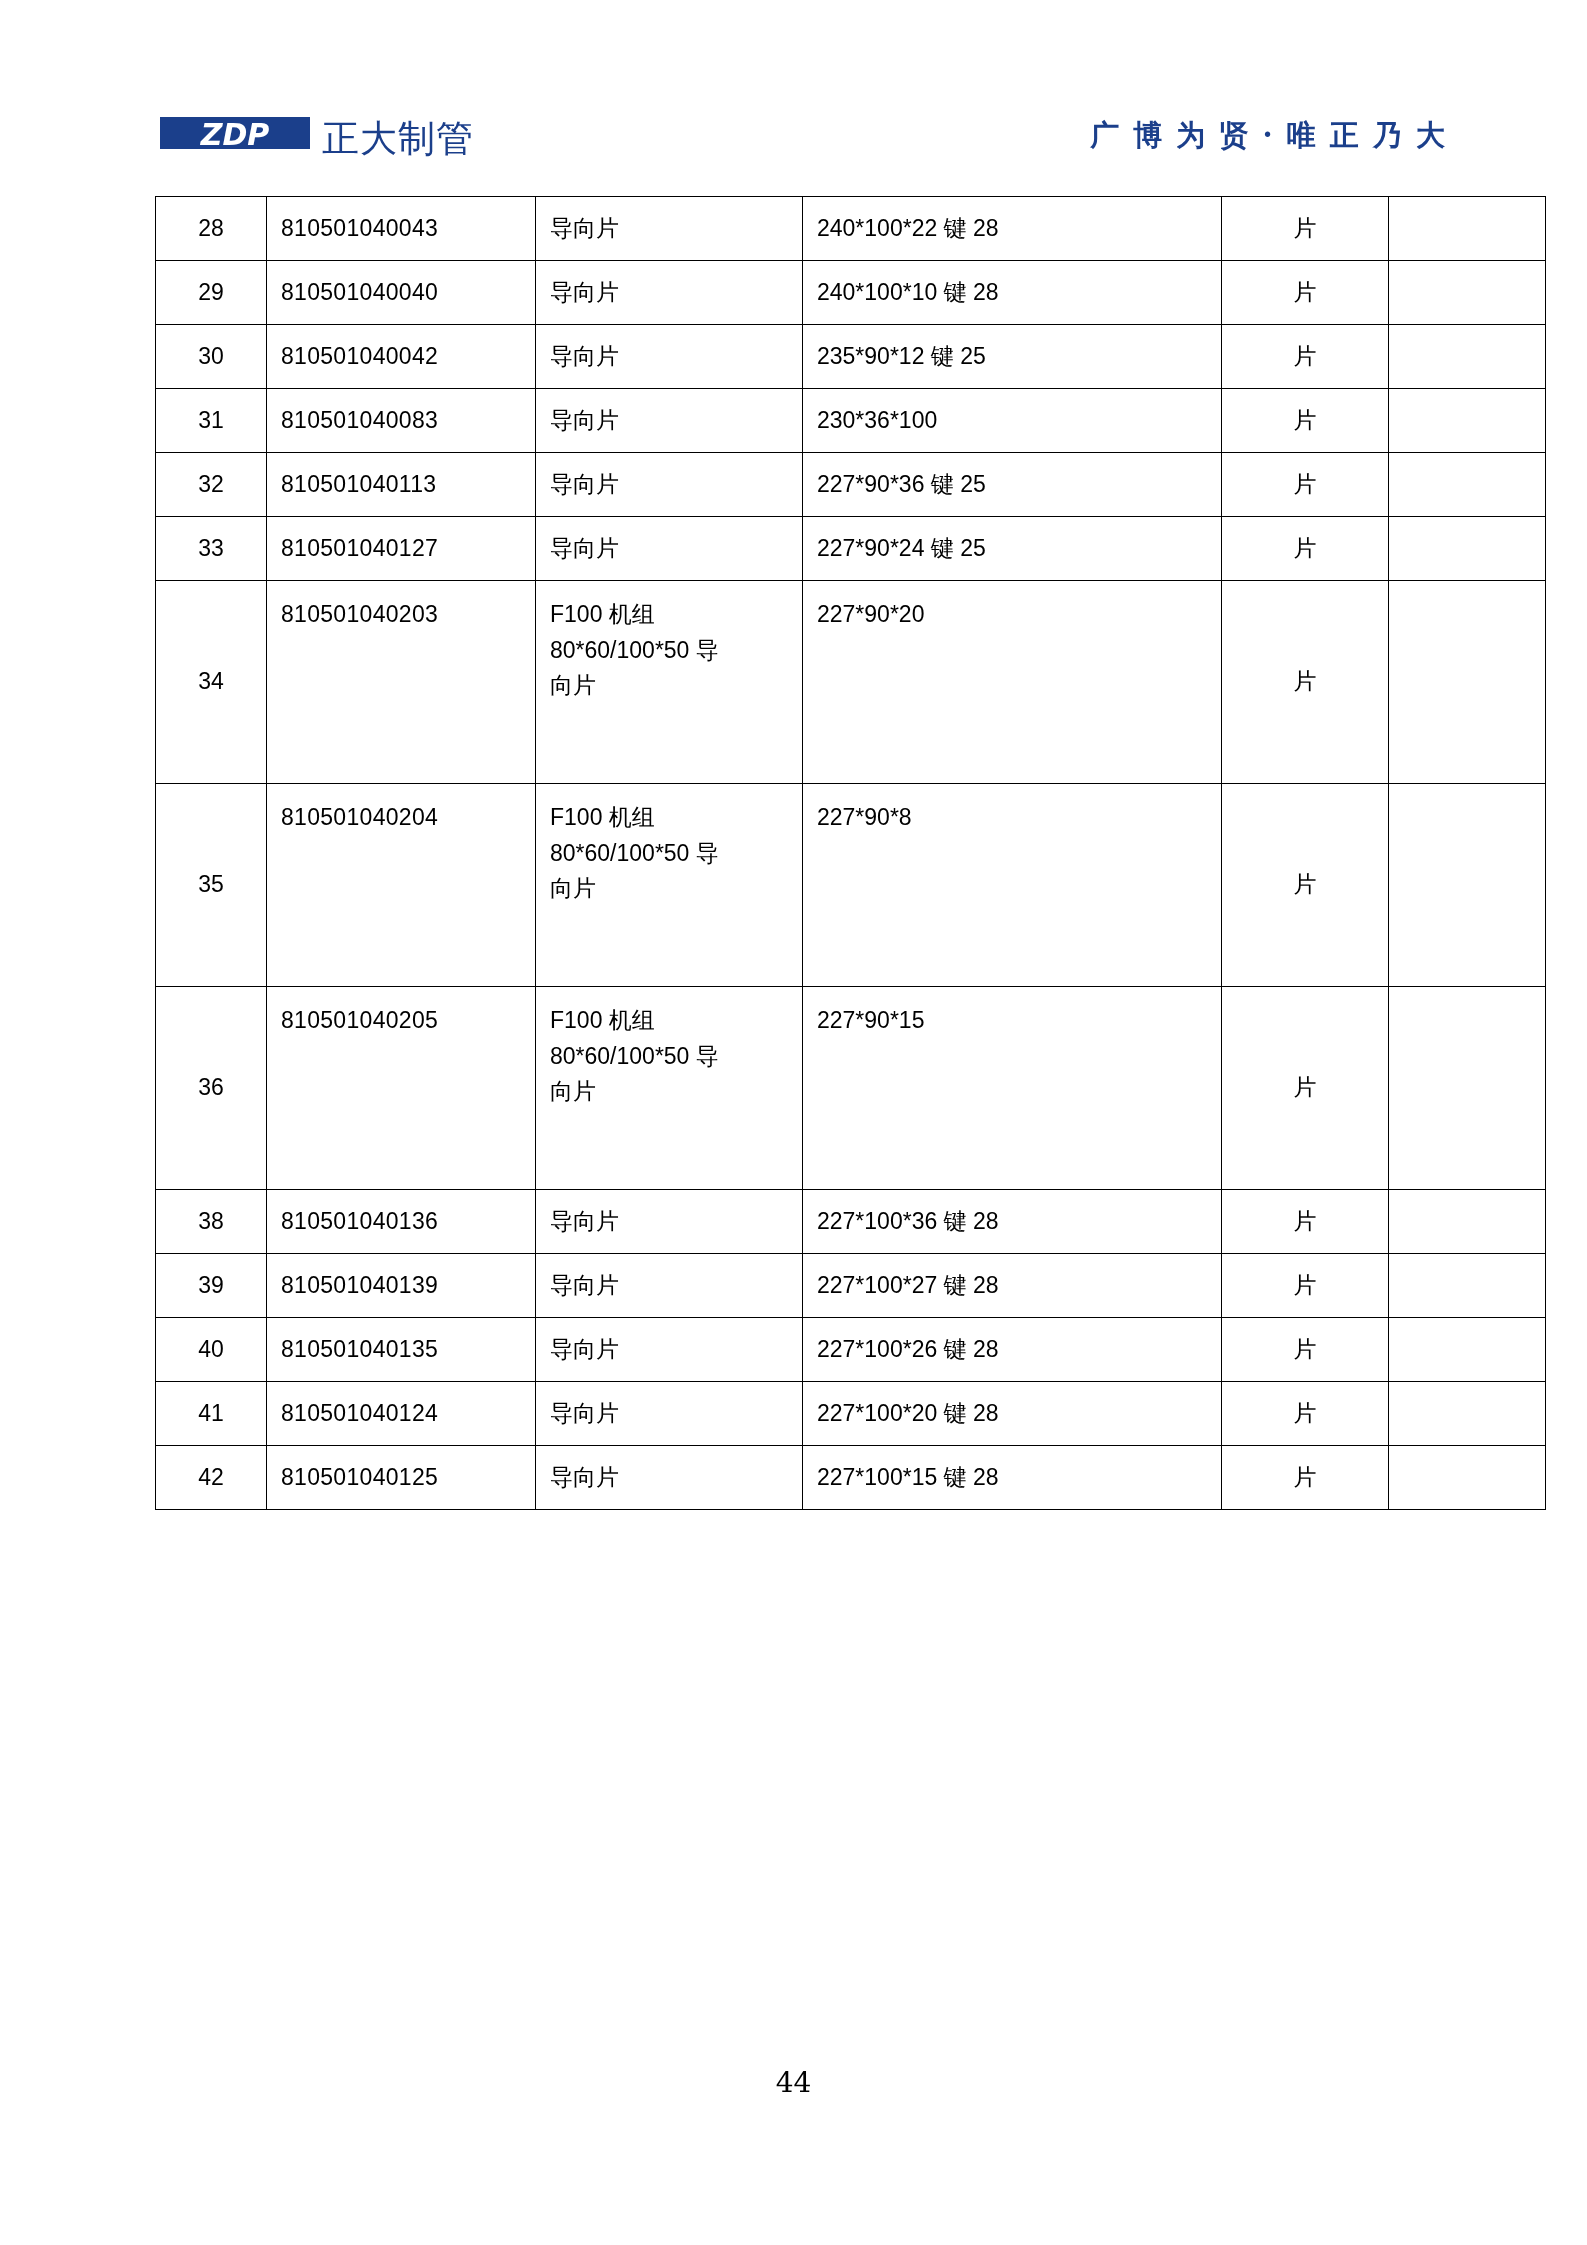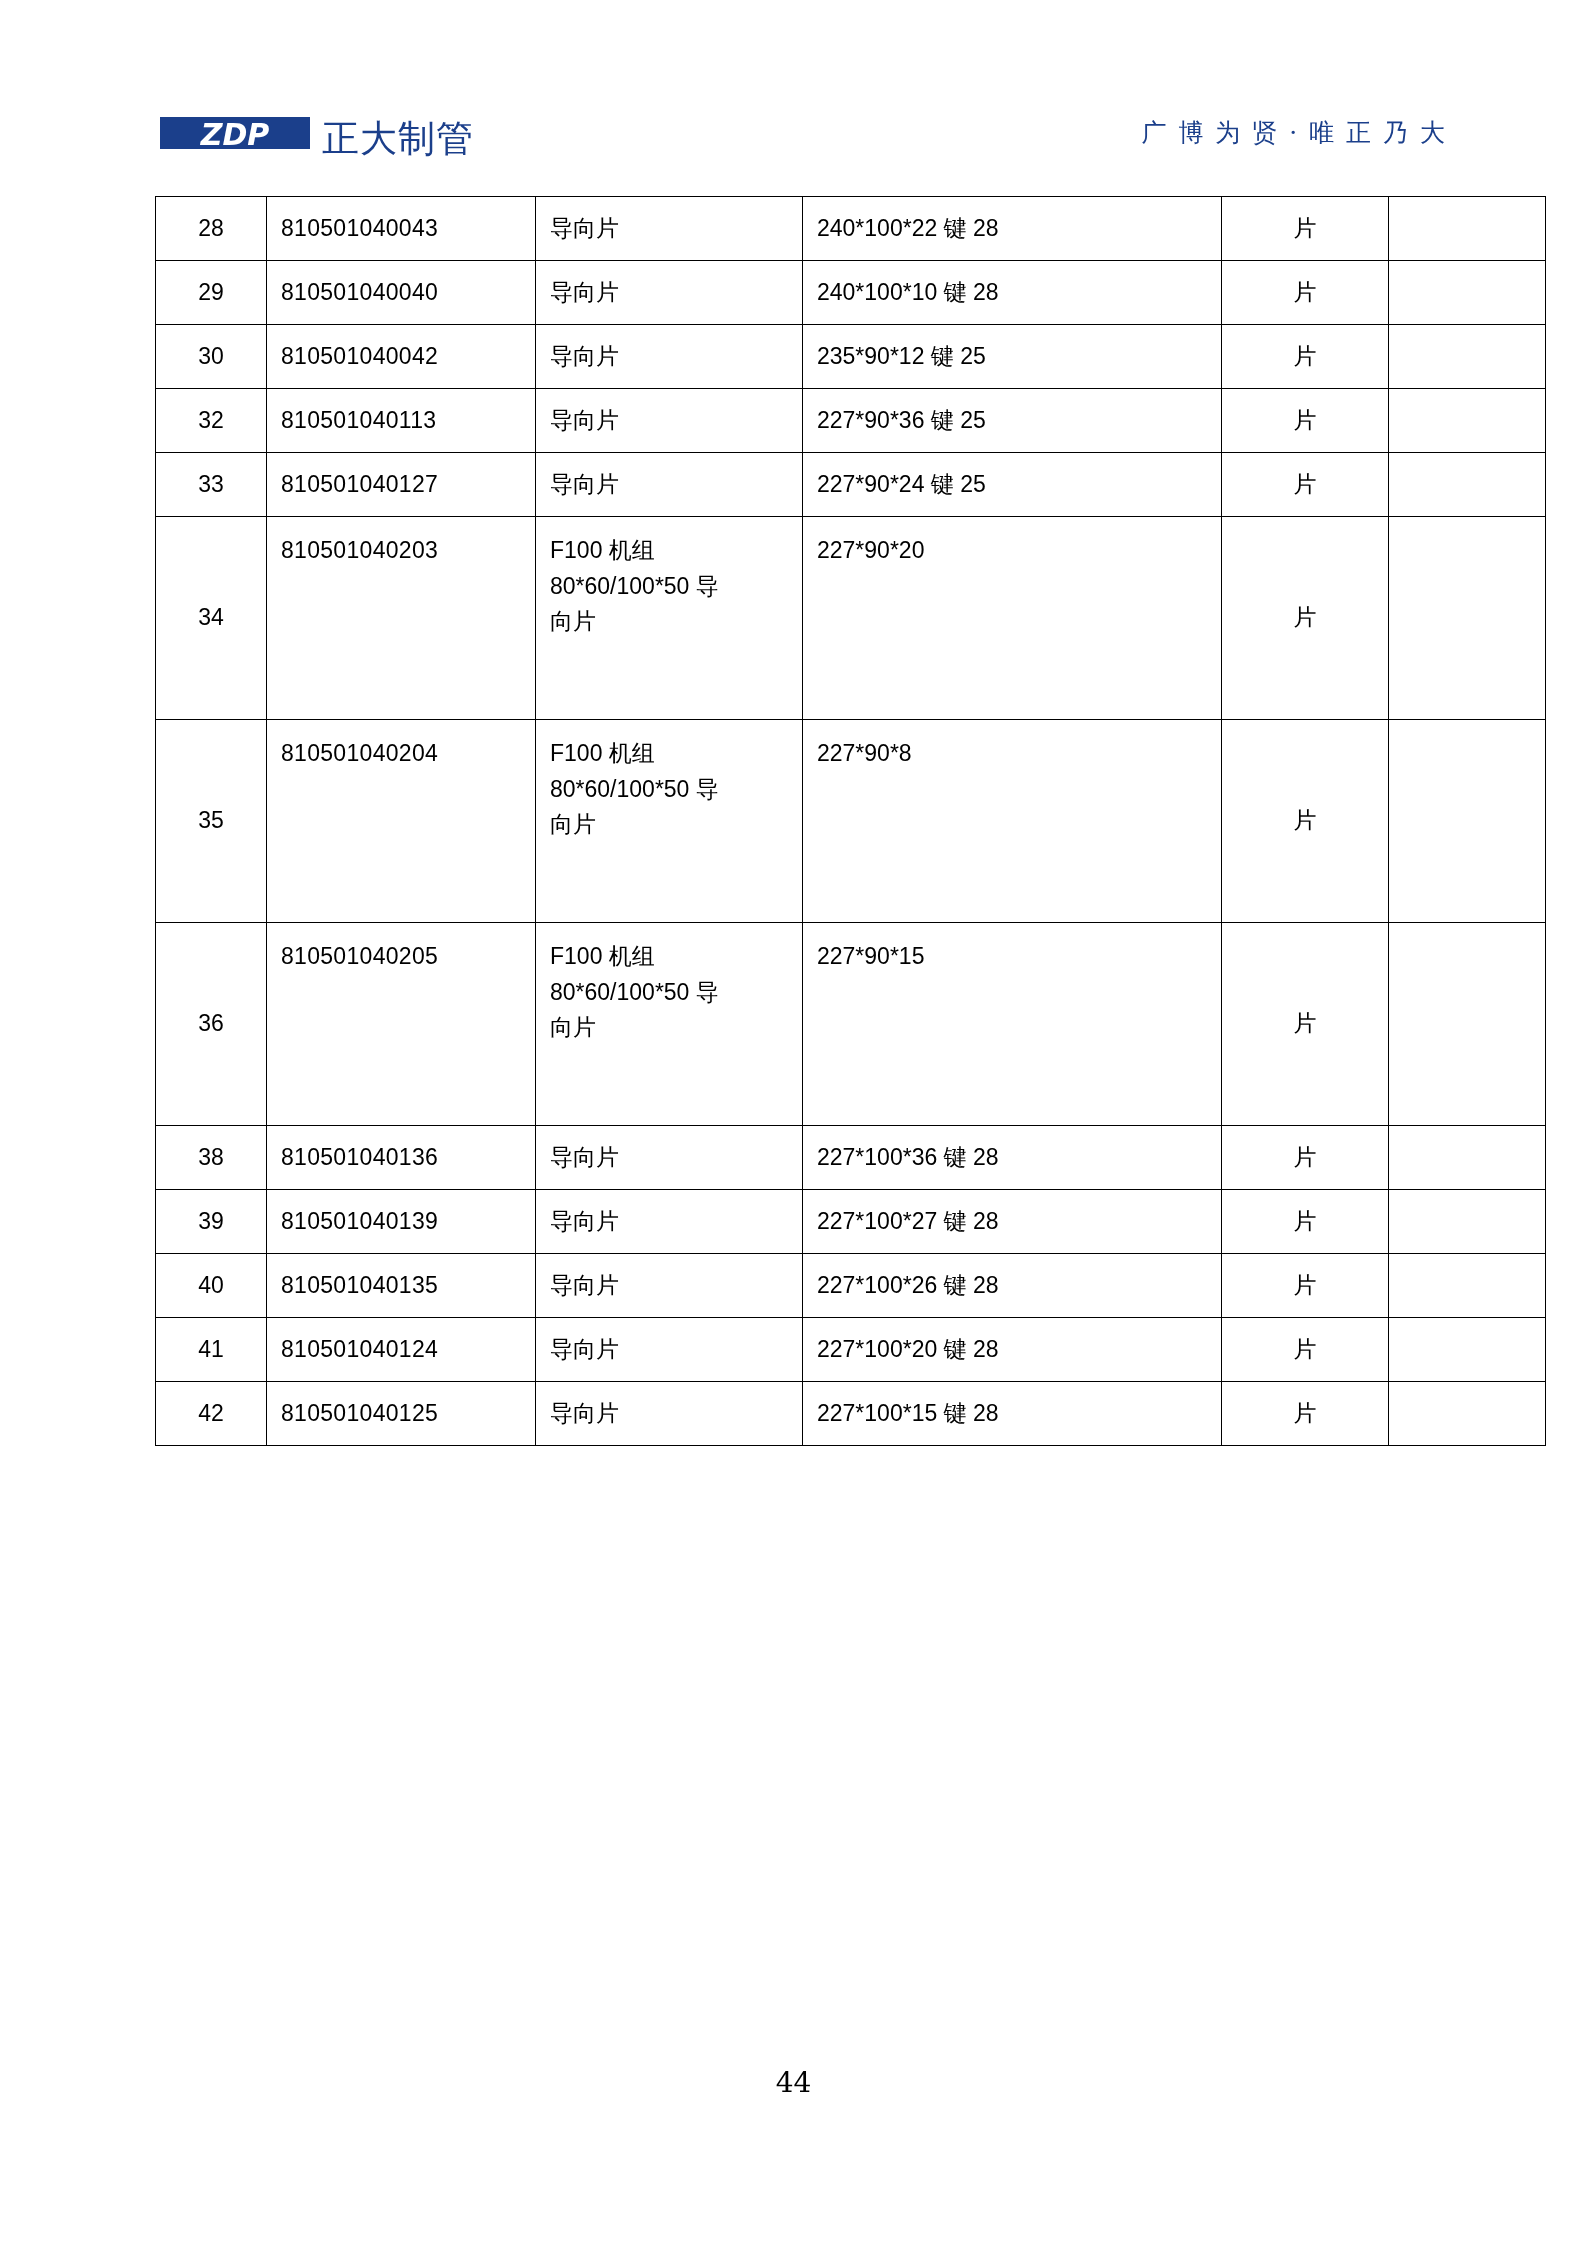--- a/index.html
+++ b/index.html
@@ -47,22 +47,22 @@
     letter-spacing: 1px;
     color: #1b3f8b;
     line-height: 1;
     margin-top: 12px;
   }
   .slogan {
     position: absolute;
     right: 0;
     top: 8px;
     font-family: "DejaVu Serif", serif;
-    font-weight: normal;
-    font-size: 25px;
+    font-weight: bold;
+    font-size: 29px;
     letter-spacing: 2px;
     color: #1b3f8b;
     white-space: nowrap;
   }
 
   
   .table-wrap {
     position: absolute;
     top: 196px;
     left: 155px;
@@ -177,20 +177,28 @@
 
         <tr class="r-short">
           <td class="c-idx">30</td>
           <td class="c-code">810501040042</td>
           <td class="c-name">导向片</td>
           <td class="c-spec">235*90*12 键 25</td>
           <td class="c-unit">片</td>
           <td class="c-blank"></td>
         </tr>
 
+        <tr class="r-short">
+          <td class="c-idx">31</td>
+          <td class="c-code">810501040083</td>
+          <td class="c-name">导向片</td>
+          <td class="c-spec">230*36*100</td>
+          <td class="c-unit">片</td>
+          <td class="c-blank"></td>
+        </tr>
 
         <tr class="r-short">
           <td class="c-idx">32</td>
           <td class="c-code">810501040113</td>
           <td class="c-name">导向片</td>
           <td class="c-spec">227*90*36 键 25</td>
           <td class="c-unit">片</td>
           <td class="c-blank"></td>
         </tr>
 

